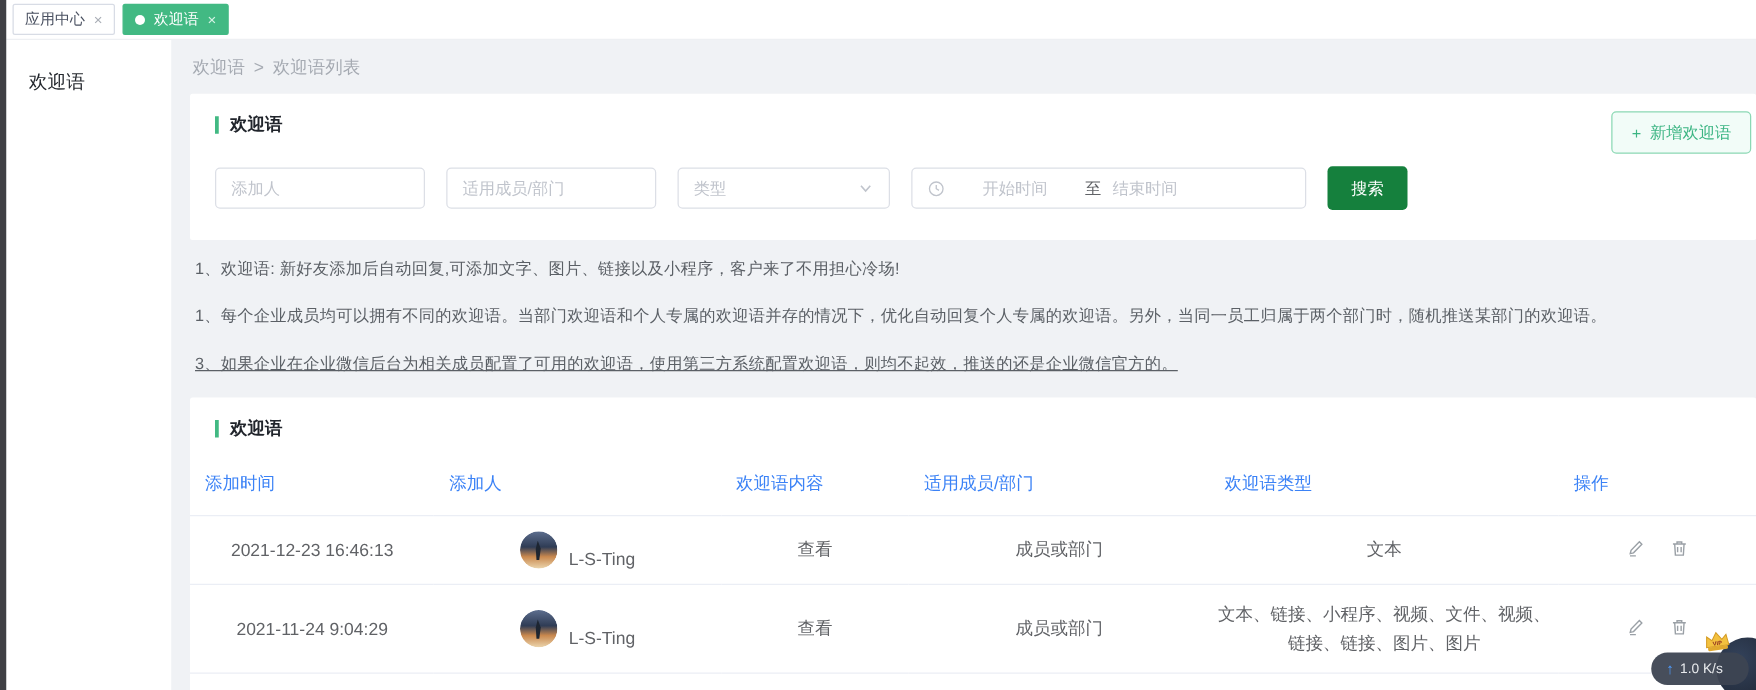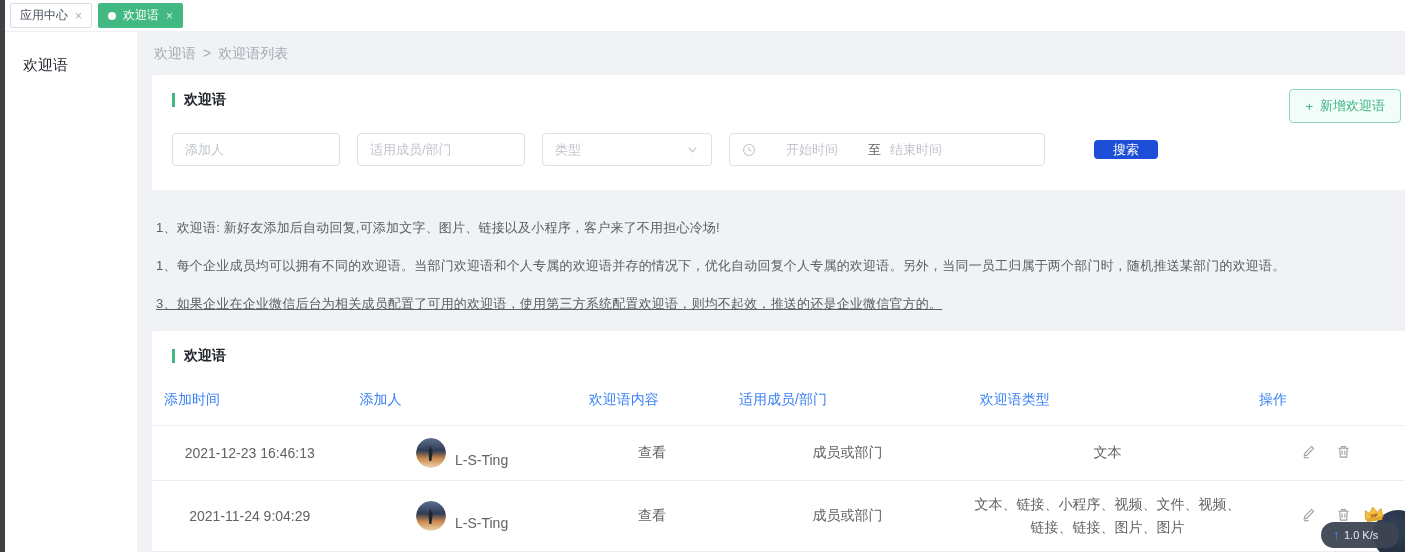--- a/index.html
+++ b/index.html
@@ -42,24 +42,24 @@
   .box { height:33px; border:1px solid #dcdfe6; border-radius:4px; background:#fff;
     display:flex; align-items:center; padding:0 12px; font-size:13px; }
   .box input { border:none; outline:none; width:100%; font-size:13px; color:#606266;
     font-family:"Liberation Sans","DejaVu Sans",sans-serif; background:transparent; }
   .box input::placeholder { color:#c0c4cc; }
   .w-input { width:168px; }
   .w-select { width:170px; justify-content:space-between; color:#c0c4cc; cursor:pointer; }
   .w-dates { width:316px; gap:9px; }
   .w-dates .din { width:94px; text-align:left; }
   .to-label { color:#606266; font-size:13px; flex:none; }
-  .search-btn { height:19px; padding:0 19px; background:#1d4ed8; color:#fff; border:none;
-    border-radius:4px; font-size:13px; cursor:pointer;margin-left:32px; }
-
-  .tips { padding:29px 4px 18px; }
+  .search-btn { height:35px; padding:0 19px; background:#15803d; color:#fff; border:none;
+    border-radius:4px; font-size:13px; cursor:pointer; }
+
+  .tips { padding:14px 4px 18px; }
   .tip-line { font-size:13px; color:#5b6066; margin-bottom:20px; letter-spacing:.2px; }
   .tip-line:last-child { margin-bottom:0;text-decoration:underline; }
 
   .table-card { padding-top:16px; height:252px; }
   .table-card .section-title { padding-left:20px; }
   table { width:100%; border-collapse:collapse; margin-top:16px; font-size:14px; table-layout:fixed; }
   thead th { color:#3b82f6; font-weight:normal; text-align:left; padding:10px 12px 16px; }
   tbody td { color:#606266; text-align:center; padding:12px 6px; border-top:1px solid #ebeef5; }
   .cell-adder { display:flex; align-items:flex-end; justify-content:center; gap:9px; }
   .avatar { width:30px; height:30px; border-radius:50%; overflow:hidden; flex:none; }

